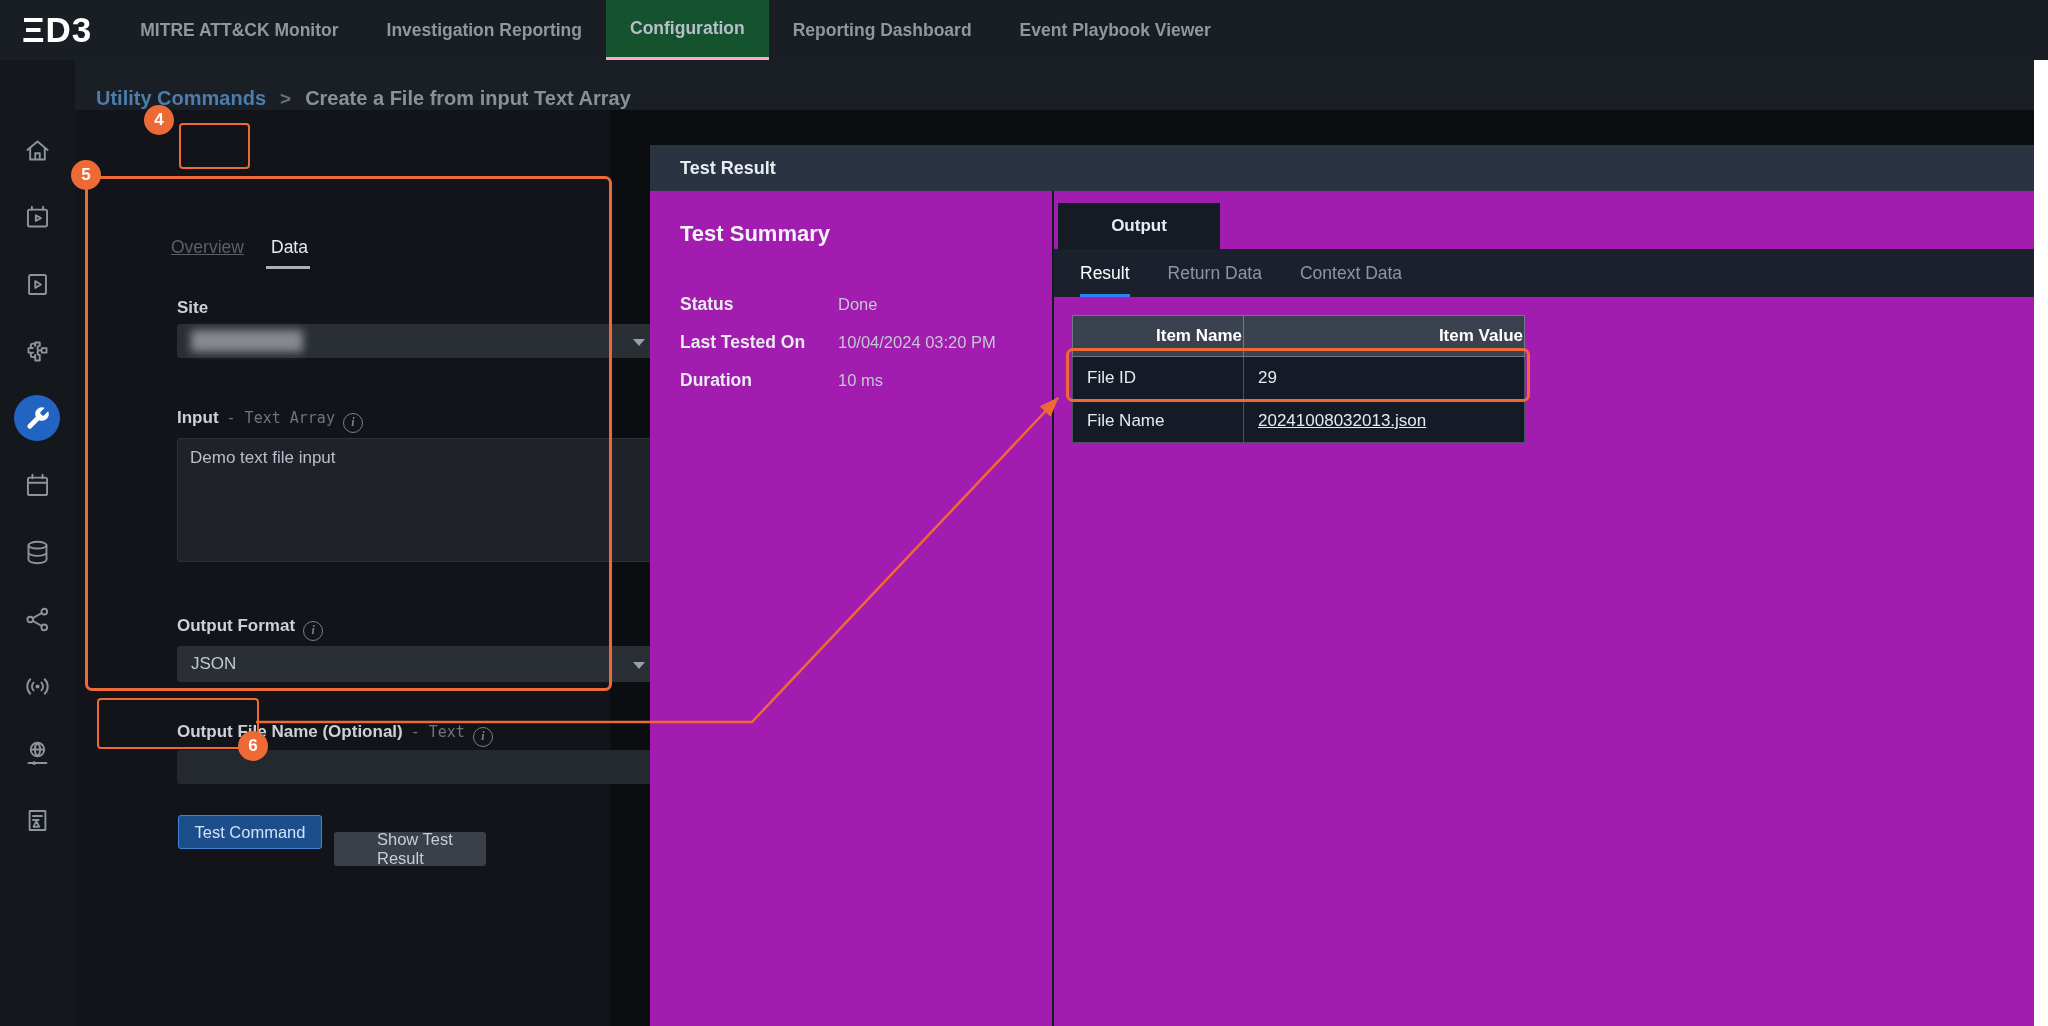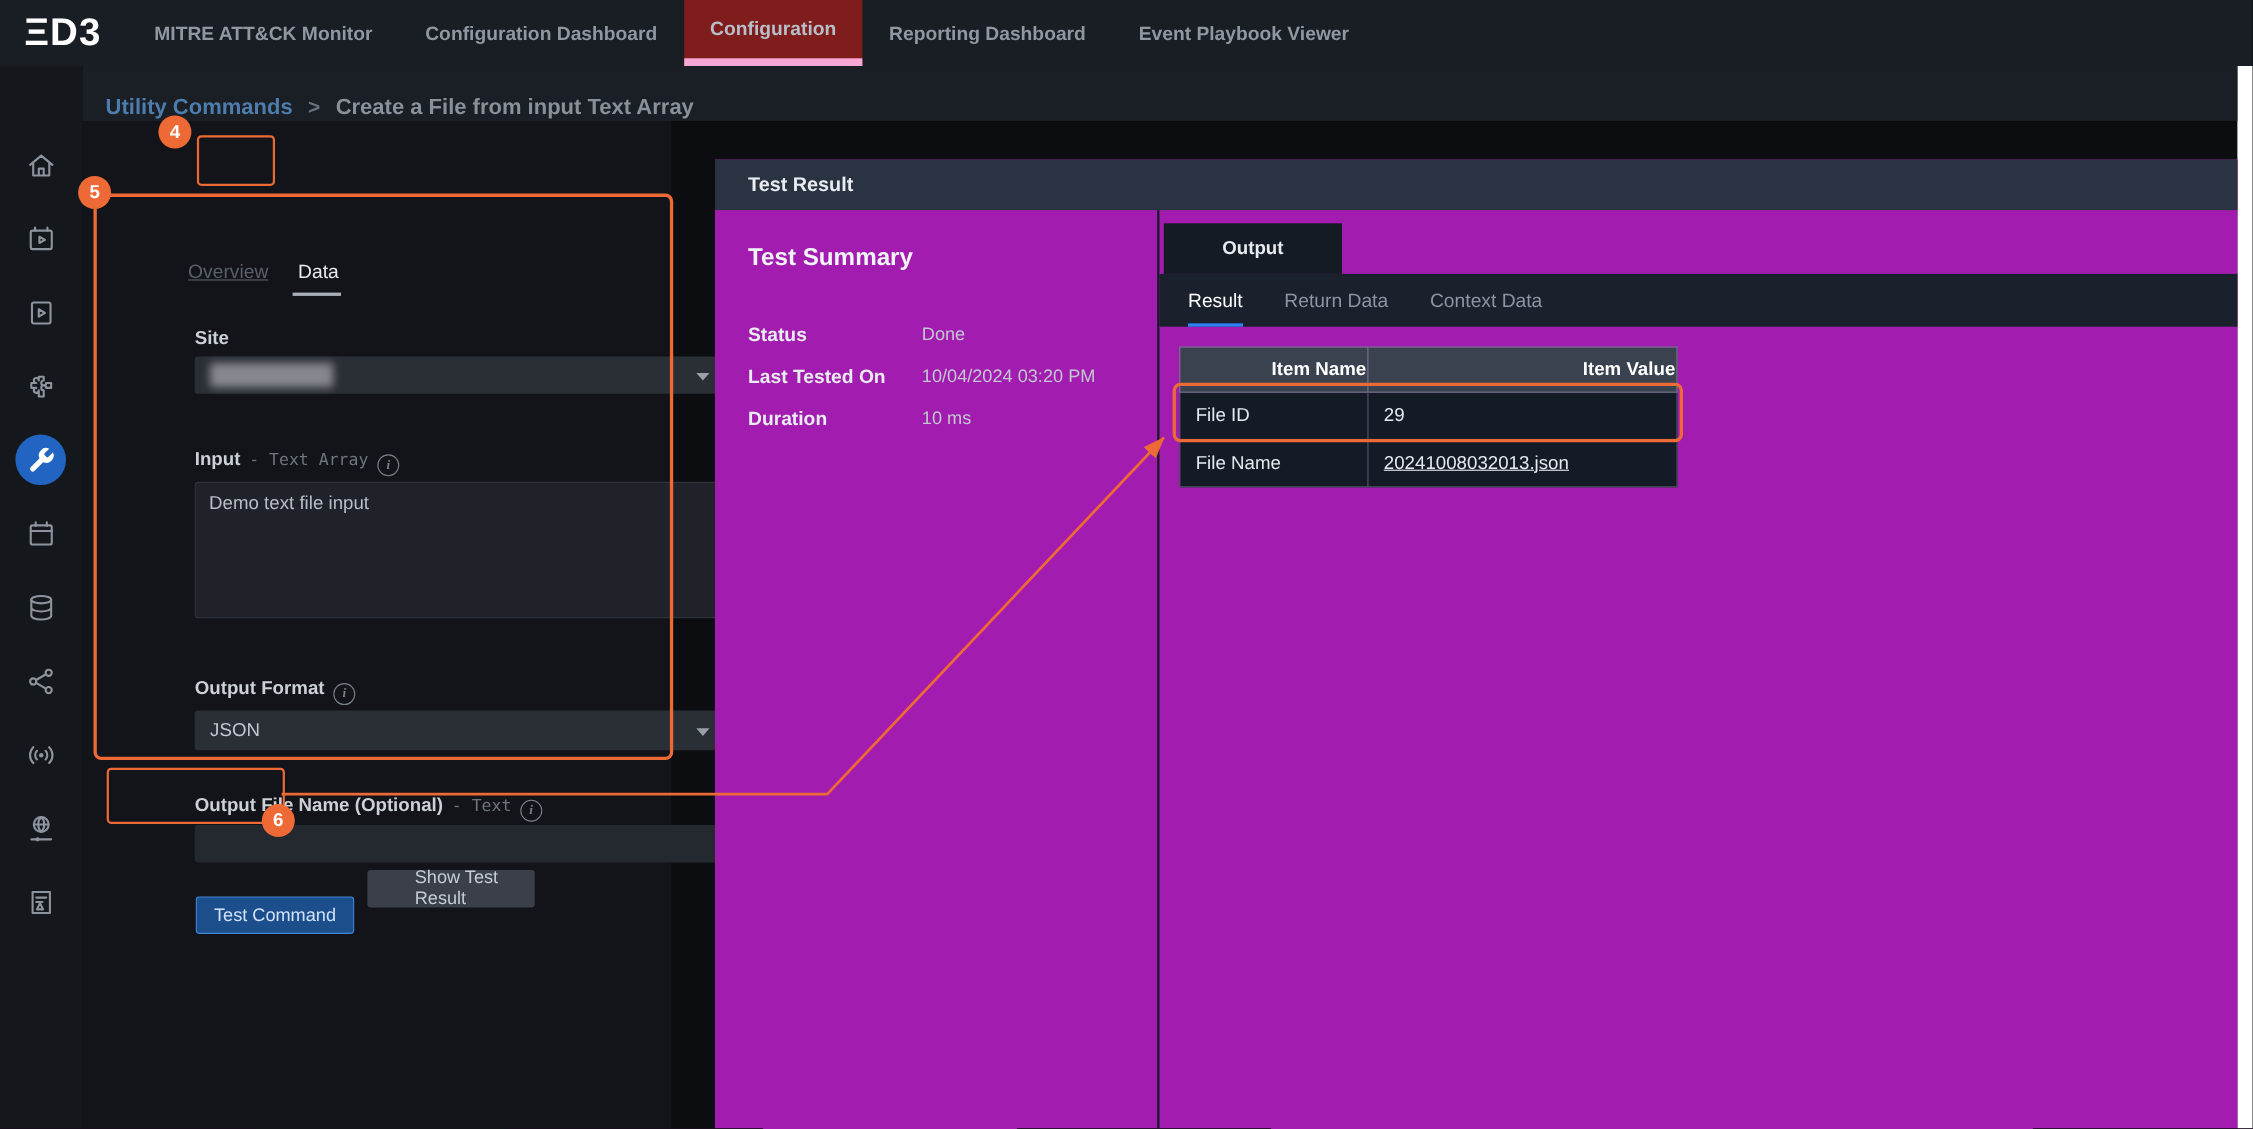--- a/index.html
+++ b/index.html
@@ -7,21 +7,21 @@
     background:#0d0f13;font-family:"Liberation Sans",sans-serif;
     -webkit-font-smoothing:antialiased;color:#c7cdd6;}
 
   
   .topnav{position:absolute;left:0;top:0;width:2048px;height:60px;background:#191d24;
     display:flex;align-items:stretch;z-index:5;}
   .logo{display:flex;align-items:center;padding:0 24px 0 22px;color:#fff;
     font-size:35px;font-weight:bold;letter-spacing:1px;}
   .nav-item{display:flex;align-items:center;padding:0 24px;color:#9097a1;
     font-size:17.5px;font-weight:600;cursor:pointer;box-sizing:border-box;}
-  .nav-item.active{background:#7f1d1d;color:#b8bfc9;border-bottom:7px solid #f9a8d4;}
+  .nav-item.active{background:#14532d;color:#b8bfc9;border-bottom:3px solid #f9a8d4;}
 
   
   .crumbbar{position:absolute;left:75px;top:60px;width:1959px;height:50px;background:#1a1e25;
     display:flex;align-items:flex-end;z-index:4;}
   .crumb-parent{margin-left:21px;color:#4e7dad;font-size:20px;font-weight:bold;}
   .crumb-sep{margin:0 14px;color:#6b727c;font-size:19px;font-weight:bold;}
   .crumb-current{color:#8a9099;font-size:20px;font-weight:bold;}
 
   
   .sidebar{position:absolute;left:0;top:60px;width:75px;height:966px;background:#14171c;z-index:6;}
@@ -54,21 +54,21 @@
 
   .textarea{position:absolute;left:102px;top:328px;width:482px;height:124px;background:#1f2329;
     border:1px solid #2d323a;border-radius:3px;box-sizing:border-box;padding:9px 12px;
     color:#b9bfc8;font-size:17px;cursor:text;}
   .text-input{position:absolute;left:102px;top:640px;width:482px;height:34px;background:#24282f;
     border-radius:3px;box-sizing:border-box;cursor:text;}
 
   .btn{position:absolute;height:34px;border-radius:3px;display:flex;align-items:center;
     justify-content:center;font-size:16.5px;cursor:pointer;box-sizing:border-box;}
   .btn-primary{left:103px;top:705px;width:144px;background:#1d4e8c;border:1px solid #3f86d9;color:#cfe2f8;}
-  .btn-secondary{left:259px;top:681px;width:152px;background:#3b4048;color:#c6ccd4;padding-left:43px;}
+  .btn-secondary{left:259px;top:722px;width:152px;background:#3b4048;color:#c6ccd4;padding-left:43px;}
 
   
   .right-panel{position:absolute;left:650px;top:145px;width:1384px;height:881px;background:#a21caf;}
   .rp-header{position:absolute;left:0;top:0;width:100%;height:46px;background:#2a3342;}
   .rp-title{position:absolute;left:30px;top:0;line-height:46px;color:#e9edf2;font-size:18px;font-weight:600;}
   .summary-heading{position:absolute;left:30px;top:76px;color:#f2f5f8;font-size:22px;font-weight:bold;}
   .summary-rows{position:absolute;left:30px;top:140px;}
   .summary-row{display:flex;height:38px;align-items:center;}
   .summary-label{width:158px;color:#e8ecf1;font-size:17.5px;font-weight:bold;}
   .summary-value{color:#c2c8d1;font-size:16.5px;}
@@ -102,21 +102,21 @@
   .anno-svg{position:absolute;left:0;top:0;z-index:40;pointer-events:none;}
 </style>
 </head>
 <body>
 
 <div class="screen">
 
   <div class="topnav">
     <div class="logo">ΞD3</div>
     <div class="nav-item">MITRE ATT&amp;CK Monitor</div>
-    <div class="nav-item">Configuration Dashboard</div>
+    <div class="nav-item">Investigation Reporting</div>
     <div class="nav-item active">Configuration</div>
     <div class="nav-item">Reporting Dashboard</div>
     <div class="nav-item">Event Playbook Viewer</div>
   </div>
 
   <div class="crumbbar">
     <span class="crumb-parent">Utility Commands</span>
     <span class="crumb-sep">&gt;</span>
     <span class="crumb-current">Create a File from input Text Array</span>
   </div>

